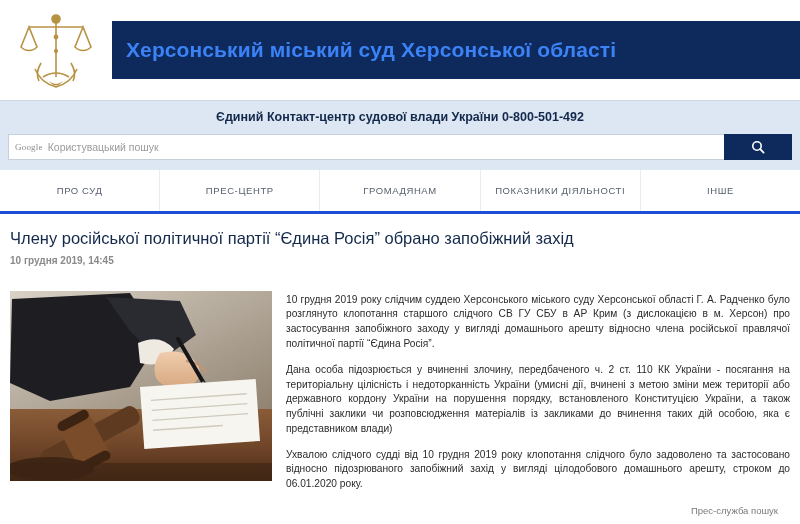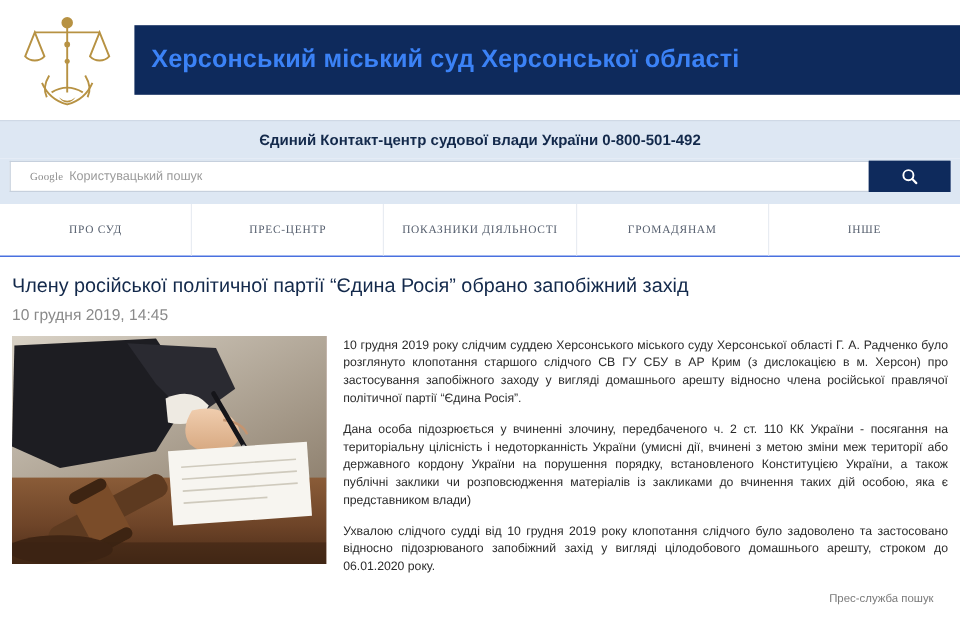--- a/index.html
+++ b/index.html
@@ -76,21 +76,21 @@
     align-items: stretch;
   }
   .search-input-wrap {
     flex: 1;
     background: #ffffff;
     border: 1px solid #c6d0dd;
     border-right: none;
     height: 26px;
     display: flex;
     align-items: center;
-    padding: 0 16px;
+    padding: 0 6px;
     gap: 5px;
   }
   .google-mark {
     font-size: 9px;
     color: #8b8b8b;
     letter-spacing: 0.2px;
     font-family: "Liberation Serif", serif;
   }
   .search-placeholder {
     font-size: 10.5px;
@@ -107,22 +107,21 @@
     cursor: pointer;
   }
   .search-button svg { display: block; }
 
   
   .nav {
     background: #ffffff;
     height: 44px;
     display: flex;
     align-items: stretch;
-    border-bottom: 1px solid #1d4ed8;
-    font-family: Liberation Serif, serif;
+    border-bottom: 3px solid #1d4ed8;
   }
   .nav-item {
     flex: 1;
     display: flex;
     align-items: center;
     justify-content: center;
     font-size: 9.5px;
     letter-spacing: 0.6px;
     color: #5a6madd;
     color: #57606f;
@@ -137,23 +136,24 @@
     padding: 14px 10px 0 10px;
   }
   .article-title {
     font-size: 16.5px;
     color: #13294b;
     font-weight: normal;
     line-height: 1.25;
     margin: 0 0 6px 0;
   }
   .article-date {
-    font-size: 13px;
+    font-size: 10px;
     color: #8a8a8a;
-    margin-bottom: 10px;
+    margin-bottom: 25px;
+    font-weight: bold;
   }
   .article-body {
     display: flex;
     gap: 14px;
     align-items: flex-start;
   }
   .article-figure {
     width: 262px;
     min-width: 262px;
     height: 190px;
@@ -231,22 +231,22 @@
           <circle cx="6" cy="6" r="4.2" fill="none" stroke="#ffffff" stroke-width="1.6"></circle>
           <line x1="9.2" y1="9.2" x2="12.6" y2="12.6" stroke="#ffffff" stroke-width="1.8" stroke-linecap="round"></line>
         </svg>
       </span>
     </div>
   </div>
 
   <div class="nav">
     <div class="nav-item">ПРО СУД</div>
     <div class="nav-item">ПРЕС-ЦЕНТР</div>
+    <div class="nav-item">ГРОМАДЯНАМ</div>
     <div class="nav-item">ПОКАЗНИКИ ДІЯЛЬНОСТІ</div>
-    <div class="nav-item">ГРОМАДЯНАМ</div>
     <div class="nav-item">ІНШЕ</div>
   </div>
 
   <div class="article">
     <h1 class="article-title">Члену російської політичної партії “Єдина Росія” обрано запобіжний захід</h1>
     <div class="article-date">10 грудня 2019, 14:45</div>
 
     <div class="article-body">
       <div class="article-figure">
         <svg class="illus" viewBox="0 0 262 190" preserveAspectRatio="xMidYMid slice" aria-hidden="true">

